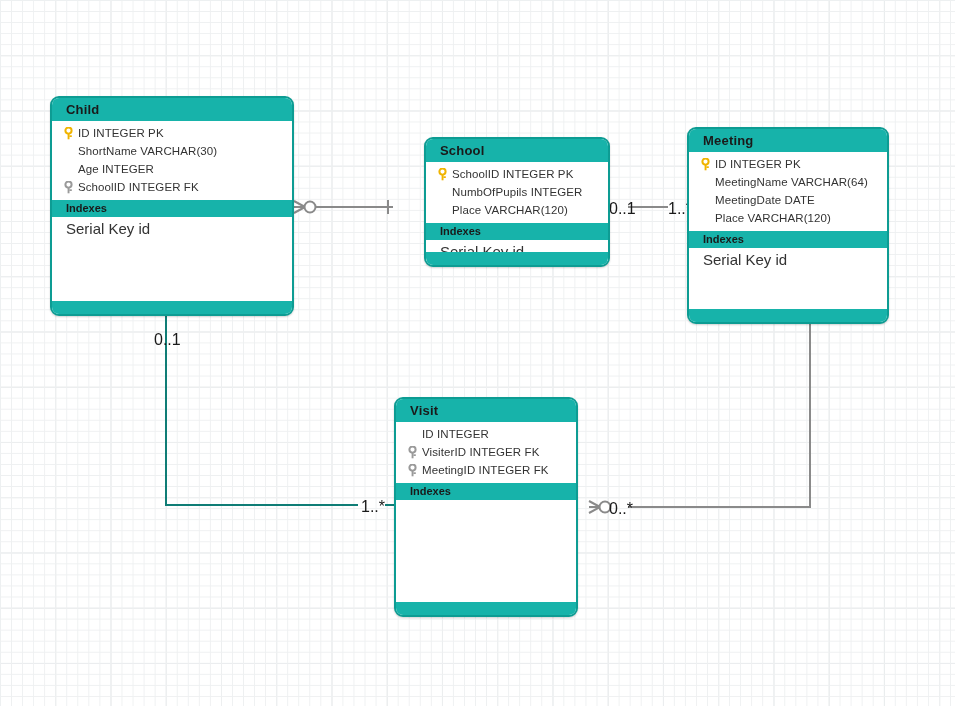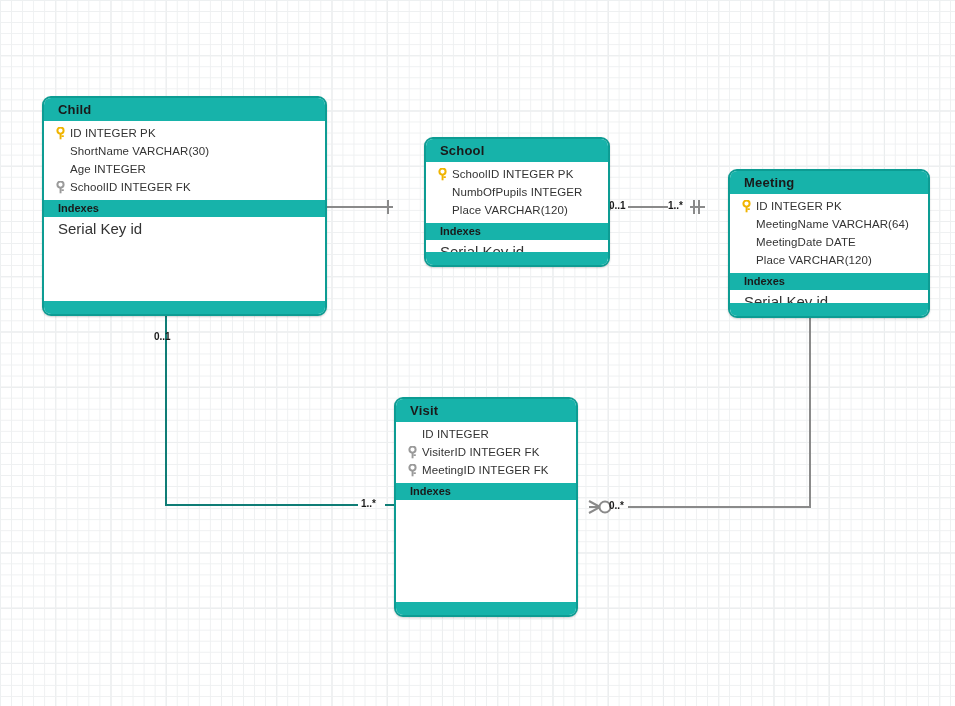--- a/index.html
+++ b/index.html
@@ -104,22 +104,22 @@
     right: 0;
     bottom: 0;
     height: 13px;
     background: #17b3aa;
   }
 
   
   .edge-label {
     position: absolute;
     font-family: "Liberation Sans", sans-serif;
-    font-size: 10px;
-    font-weight: bold;
+    font-size: 16px;
+    font-weight: normal;
     color: #1a1a1a;
     white-space: nowrap;
   }
 </style>
 </head>
 <body>
 
 <div id="canvas">
 
   <svg id="edges" viewBox="0 0 955 706" width="955" height="706" xmlns="http://www.w3.org/2000/svg">
@@ -159,21 +159,21 @@
     </g>
   </svg>
 
   <div class="edge-label" style="left:609px; top:200px;">0..1</div>
   <div class="edge-label" style="left:668px; top:200px;">1..*</div>
   <div class="edge-label" style="left:154px; top:331px;">0..1</div>
   <div class="edge-label" style="left:361px; top:498px;">1..*</div>
   <div class="edge-label" style="left:609px; top:500px;">0..*</div>
   <div class="edge-label" style="left:799px; top:295px;">0..1</div>
 
-  <div class="entity" id="entity-child" style="left:42px; top:96px; width:285px; height:220px;">
+  <div class="entity" id="entity-child" style="left:50px; top:96px; width:244px; height:220px;">
     <div class="entity-title">Child</div>
     <div class="cols">
       <div class="col-row">
         <span class="keyslot">
           <svg class="keyicon" width="11" height="13" viewBox="0 0 11 13">
               <circle cx="5.5" cy="3.6" r="3.1" fill="none" stroke="#f0b400" stroke-width="2"></circle>
               <rect x="4.6" y="6.3" width="1.9" height="6" fill="#f0b400"></rect>
               <rect x="6.4" y="8.3" width="2.4" height="1.7" fill="#f0b400"></rect>
             </svg>
         </span>
@@ -227,21 +227,21 @@
         <span class="col-text">Place   VARCHAR(120)</span>
       </div>
     </div>
     <div class="idx-band">Indexes</div>
     <div class="idx-rows">
       <div class="idx-row">Serial Key   id</div>
     </div>
     <div class="entity-footer"></div>
   </div>
 
-  <div class="entity" id="entity-meeting" style="left:728px; top:127px; width:202px; height:149px;margin-top:42px;">
+  <div class="entity" id="entity-meeting" style="left:687px; top:127px; width:202px; height:197px;">
     <div class="entity-title">Meeting</div>
     <div class="cols">
       <div class="col-row">
         <span class="keyslot">
           <svg class="keyicon" width="11" height="13" viewBox="0 0 11 13">
               <circle cx="5.5" cy="3.6" r="3.1" fill="none" stroke="#f0b400" stroke-width="2"></circle>
               <rect x="4.6" y="6.3" width="1.9" height="6" fill="#f0b400"></rect>
               <rect x="6.4" y="8.3" width="2.4" height="1.7" fill="#f0b400"></rect>
             </svg>
         </span>

